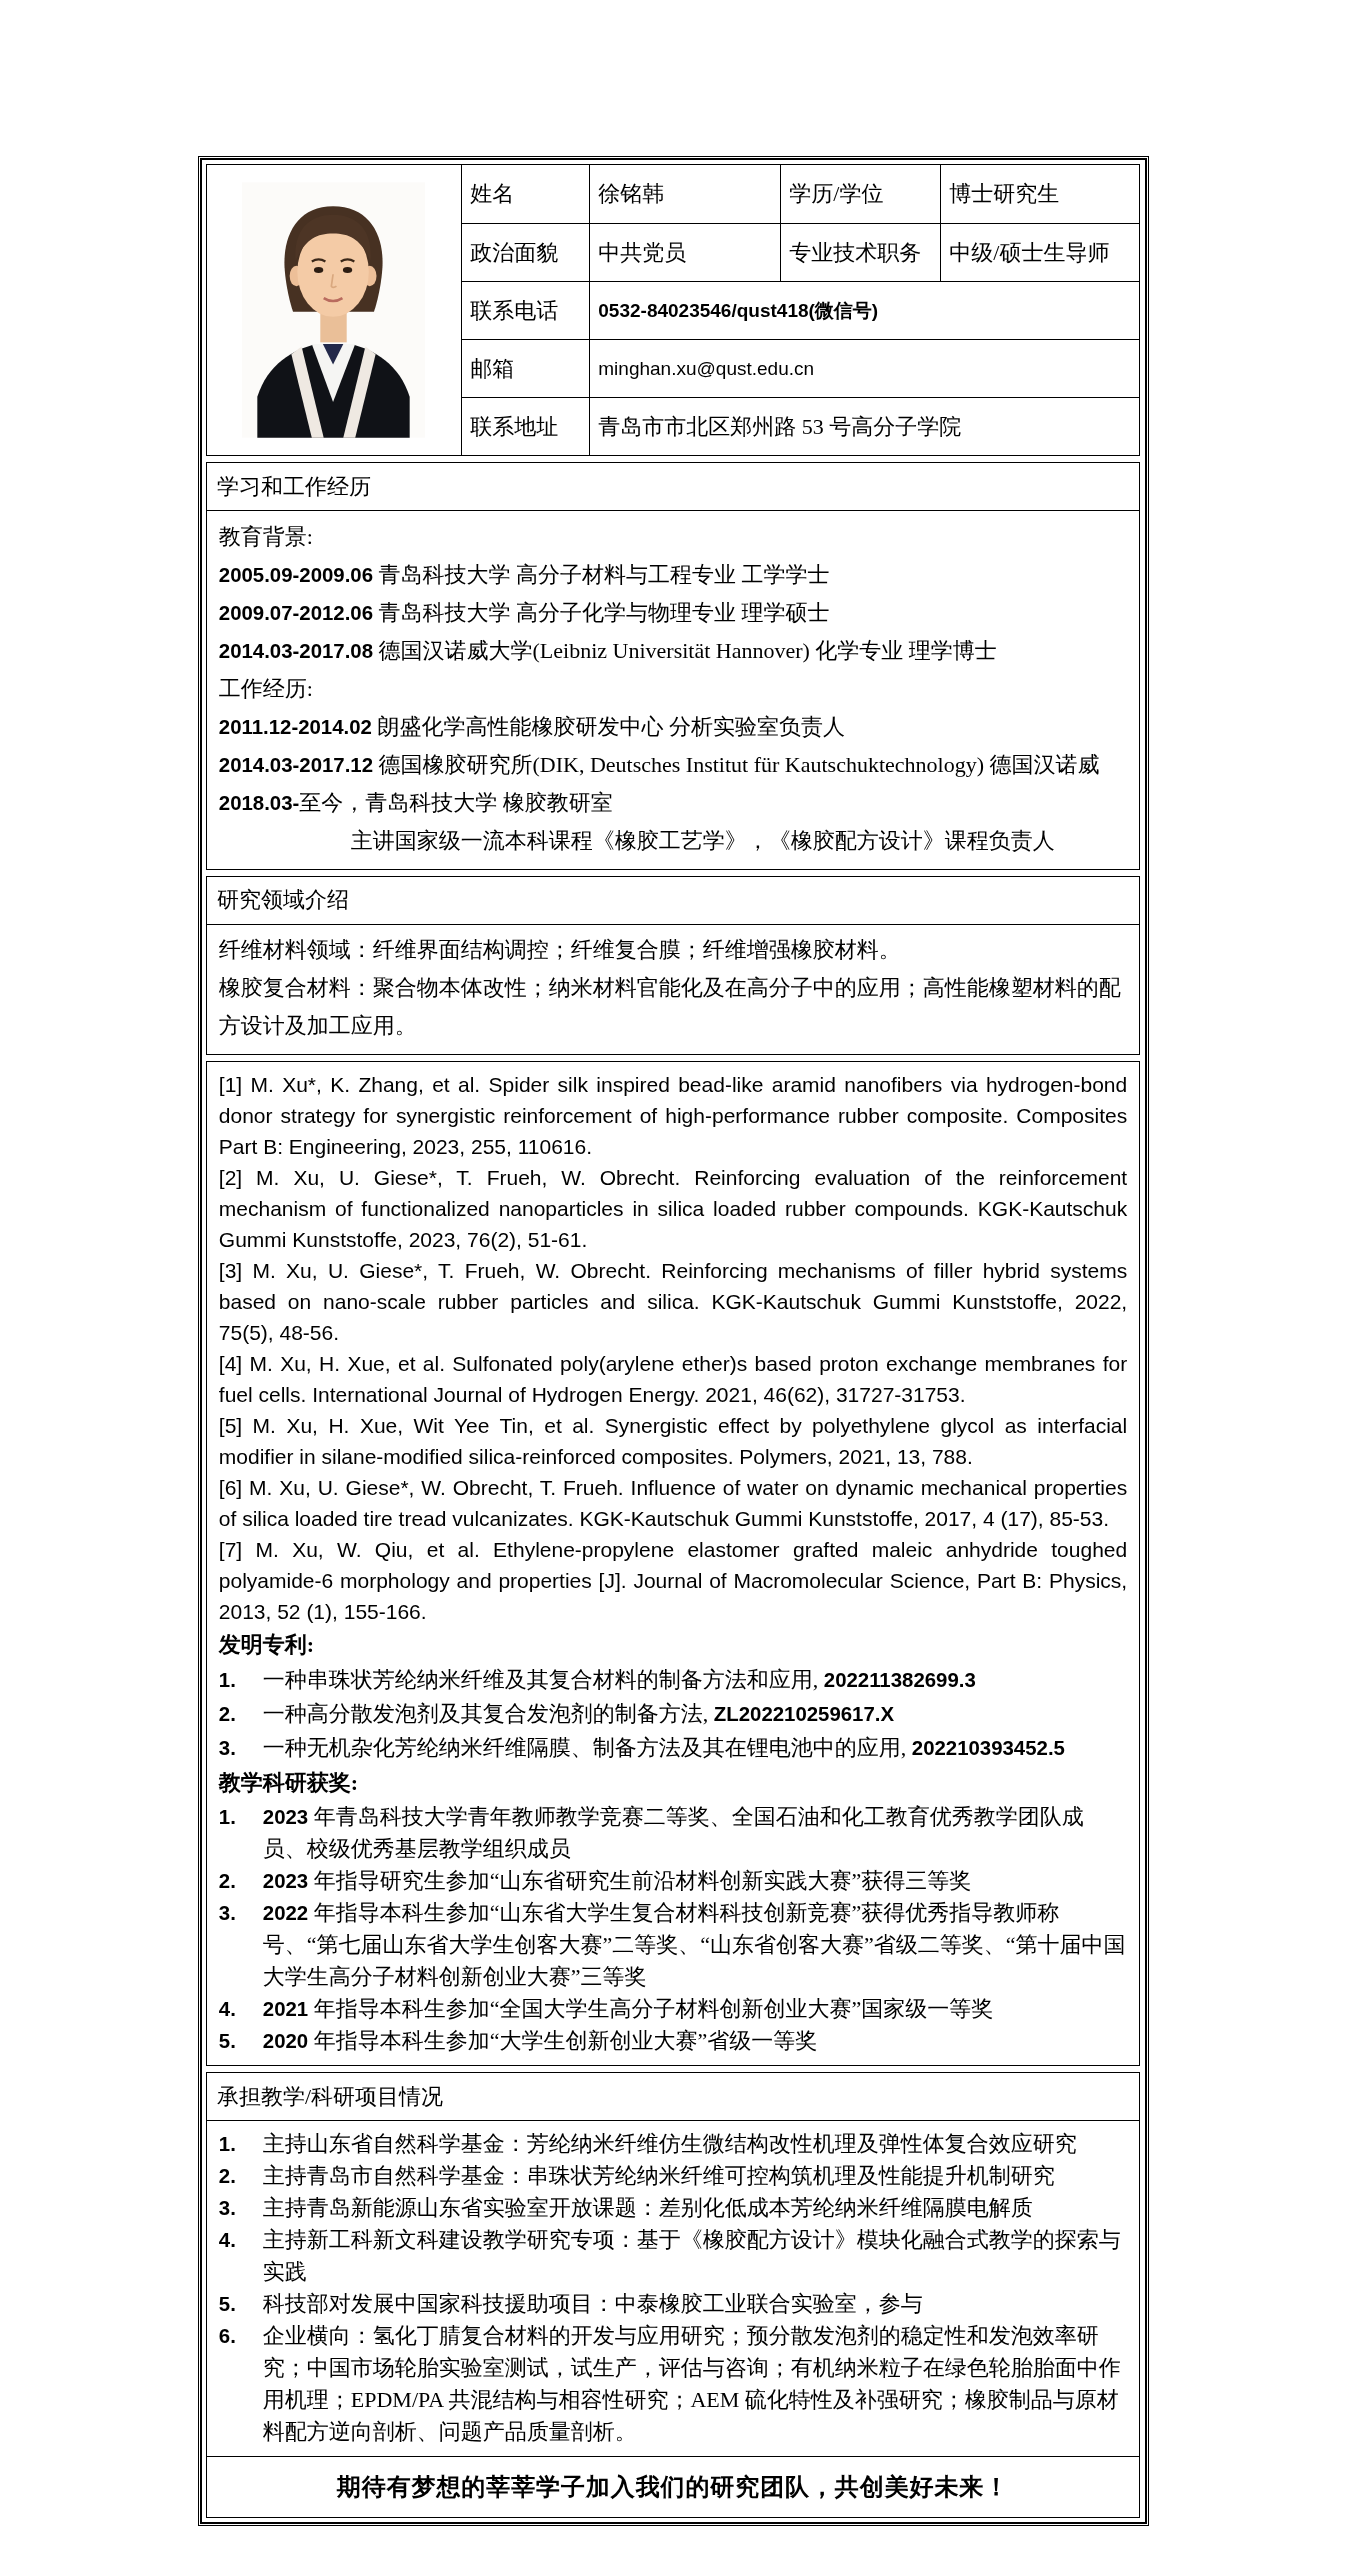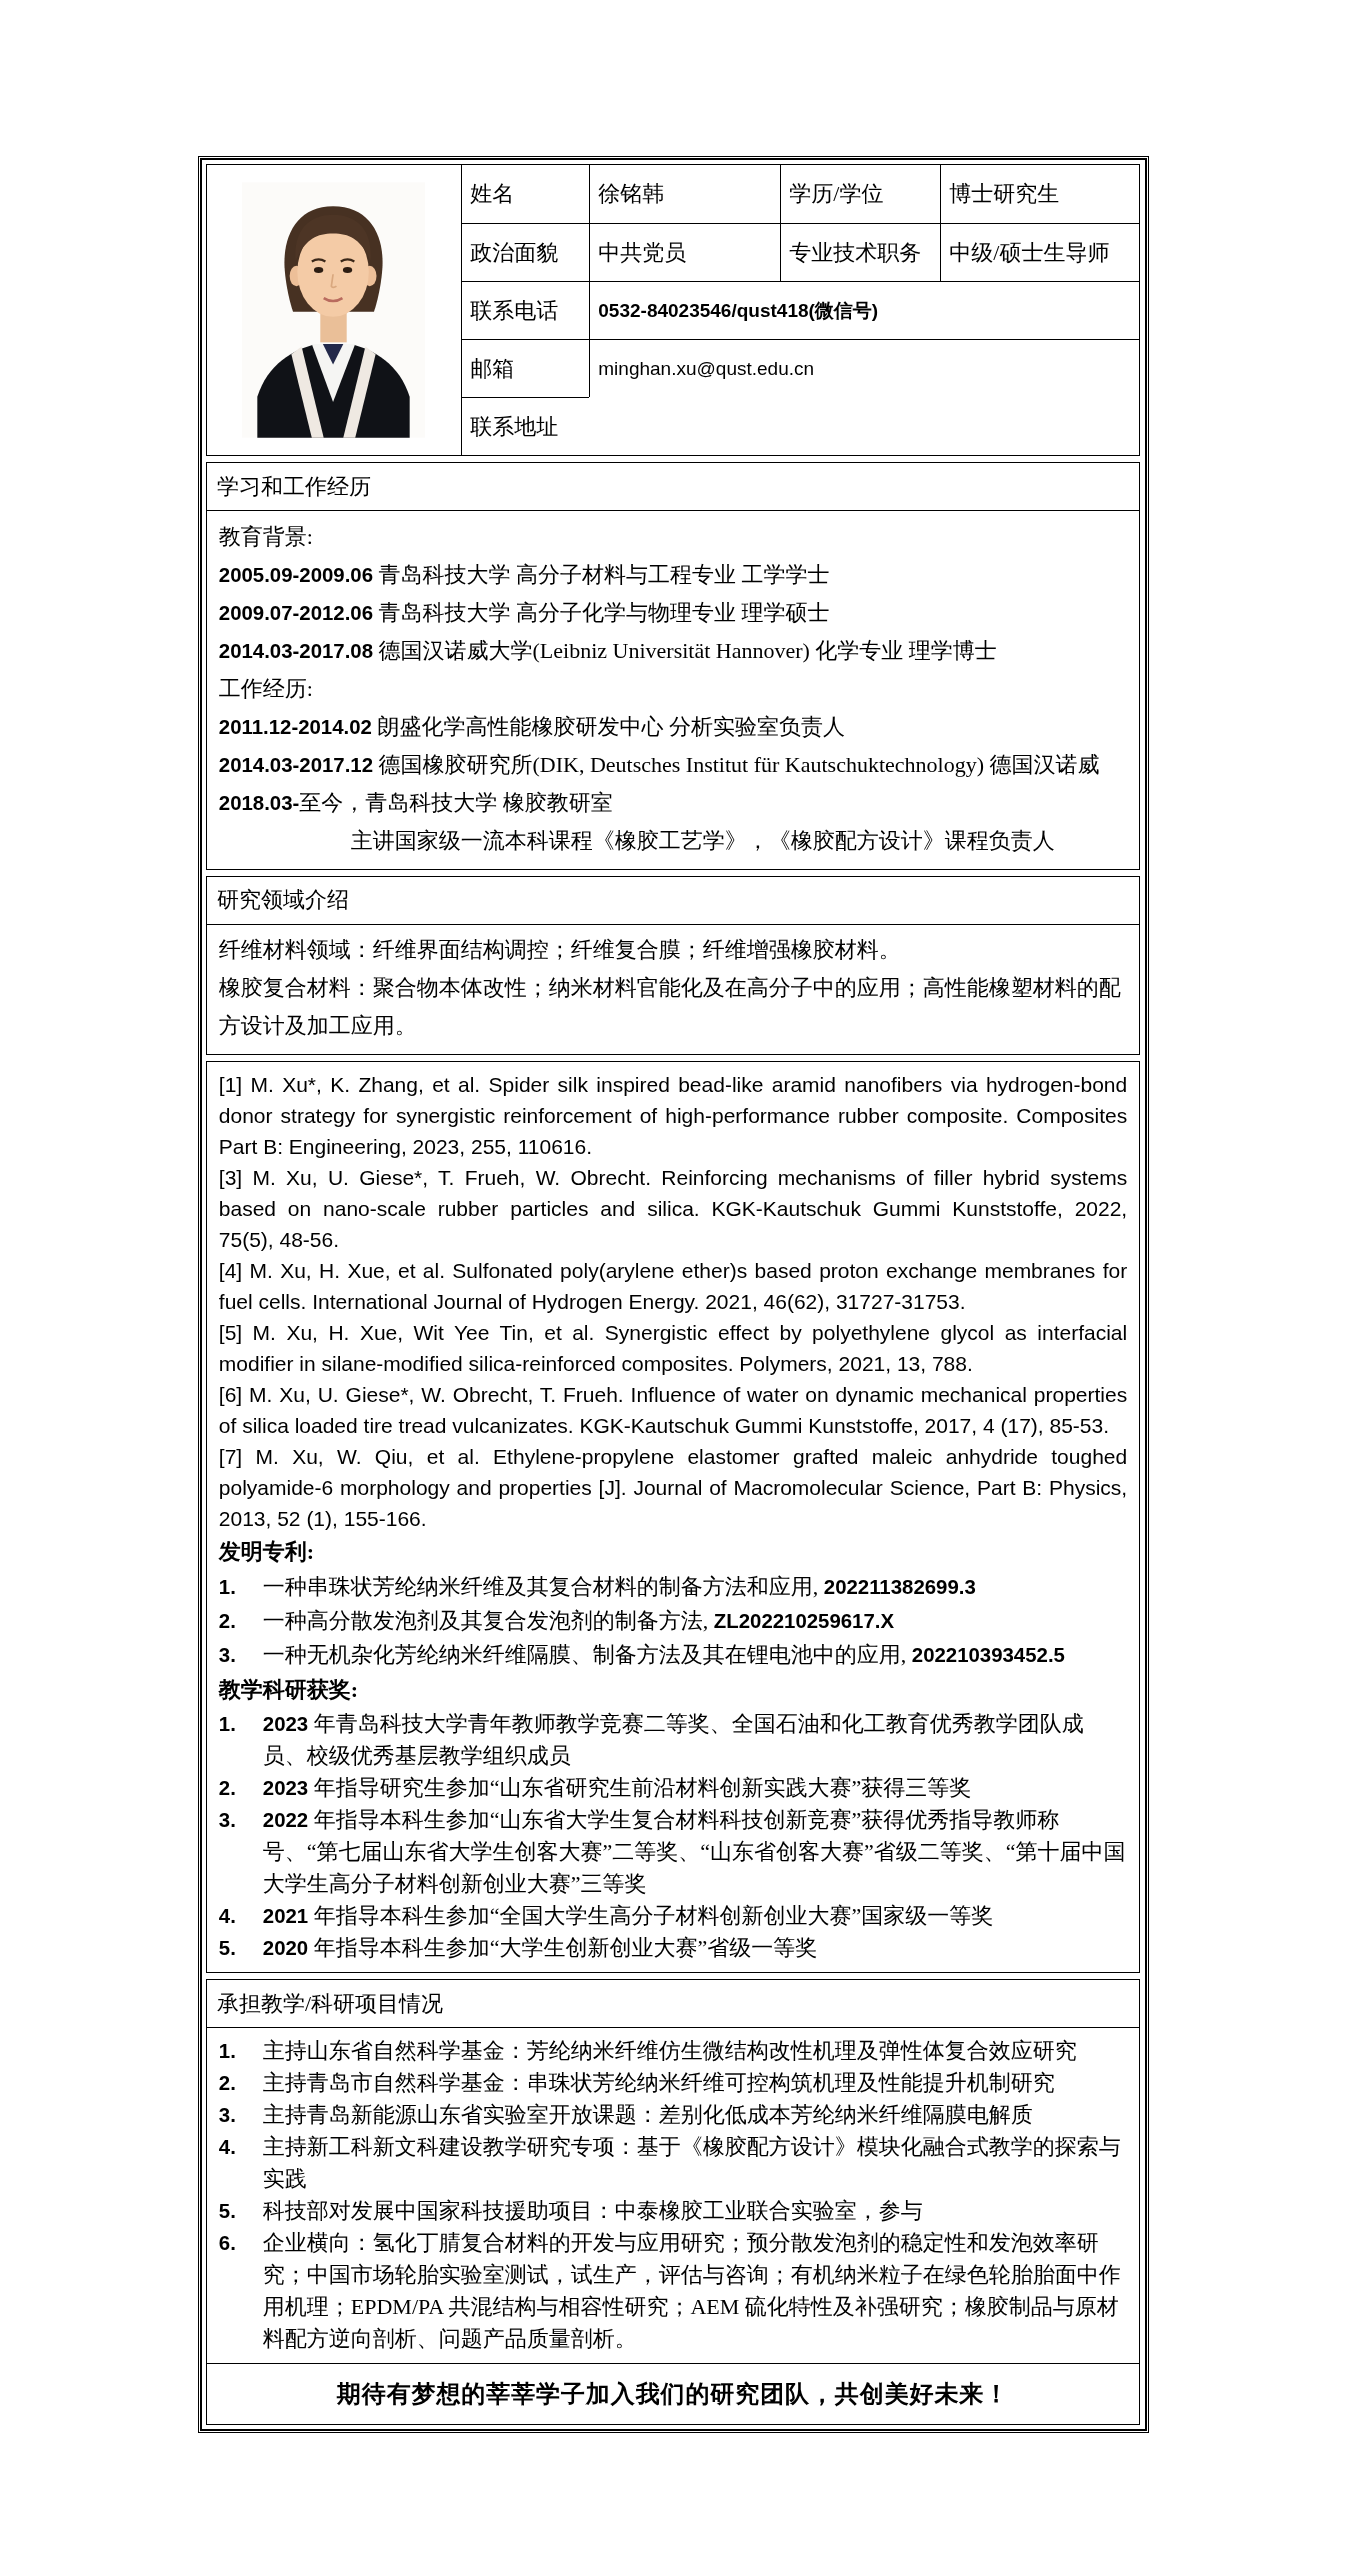--- a/index.html
+++ b/index.html
@@ -179,20 +179,23 @@
     <div class="cell">
         <span>邮箱</span>
       </div>
     <div class="cell span3 val-sans">
         <span>minghan.xu@qust.edu.cn</span>
       </div>
 
     <div class="cell">
         <span>联系地址</span>
       </div>
+    <div class="cell span3">
+        <span>青岛市市北区郑州路 53 号高分子学院</span>
+      </div>
   </div>
 
   <div class="section">
     <div class="section-header">学习和工作经历</div>
     <div class="section-body">
 
         <div class="exp-line">
           <span class="exp-date"></span><span>教育背景:</span>
         </div>
 
@@ -240,20 +243,21 @@
       </div>
   </div>
 
   <div class="section">
     <div class="section-body">
 
       <div>
 
           <p class="pub-p">[1] M. Xu*, K. Zhang, et al. Spider silk inspired bead-like aramid nanofibers via hydrogen-bond donor strategy for synergistic reinforcement of high-performance rubber composite. Composites Part B: Engineering, 2023, 255, 110616.</p>
 
+          <p class="pub-p">[2] M. Xu, U. Giese*, T. Frueh, W. Obrecht. Reinforcing evaluation of the reinforcement mechanism of functionalized nanoparticles in silica loaded rubber compounds. KGK-Kautschuk Gummi Kunststoffe, 2023, 76(2), 51-61.</p>
 
           <p class="pub-p">[3] M. Xu, U. Giese*, T. Frueh, W. Obrecht. Reinforcing mechanisms of filler hybrid systems based on nano-scale rubber particles and silica. KGK-Kautschuk Gummi Kunststoffe, 2022, 75(5), 48-56.</p>
 
           <p class="pub-p">[4] M. Xu, H. Xue, et al. Sulfonated poly(arylene ether)s based proton exchange membranes for fuel cells. International Journal of Hydrogen Energy. 2021, 46(62), 31727-31753.</p>
 
           <p class="pub-p">[5] M. Xu, H. Xue, Wit Yee Tin, et al. Synergistic effect by polyethylene glycol as interfacial modifier in silane-modified silica-reinforced composites. Polymers, 2021, 13, 788.</p>
 
           <p class="pub-p">[6] M. Xu, U. Giese*, W. Obrecht, T. Frueh. Influence of water on dynamic mechanical properties of silica loaded tire tread vulcanizates. KGK-Kautschuk Gummi Kunststoffe, 2017, 4 (17), 85-53.</p>
 
           <p class="pub-p">[7] M. Xu, W. Qiu, et al. Ethylene-propylene elastomer grafted maleic anhydride toughed polyamide-6 morphology and properties [J]. Journal of Macromolecular Science, Part B: Physics, 2013, 52 (1), 155-166.</p>

